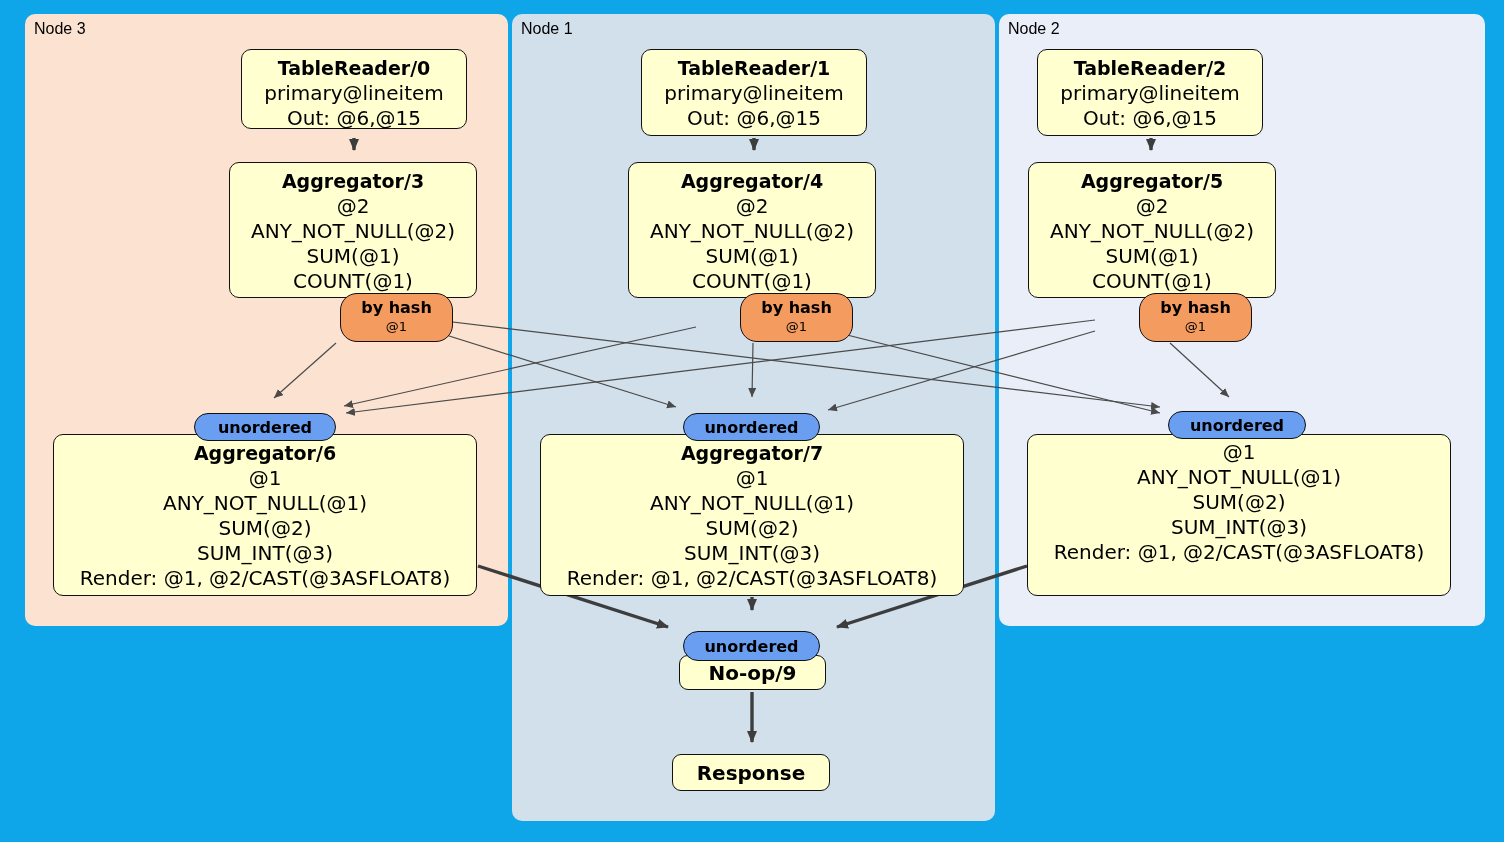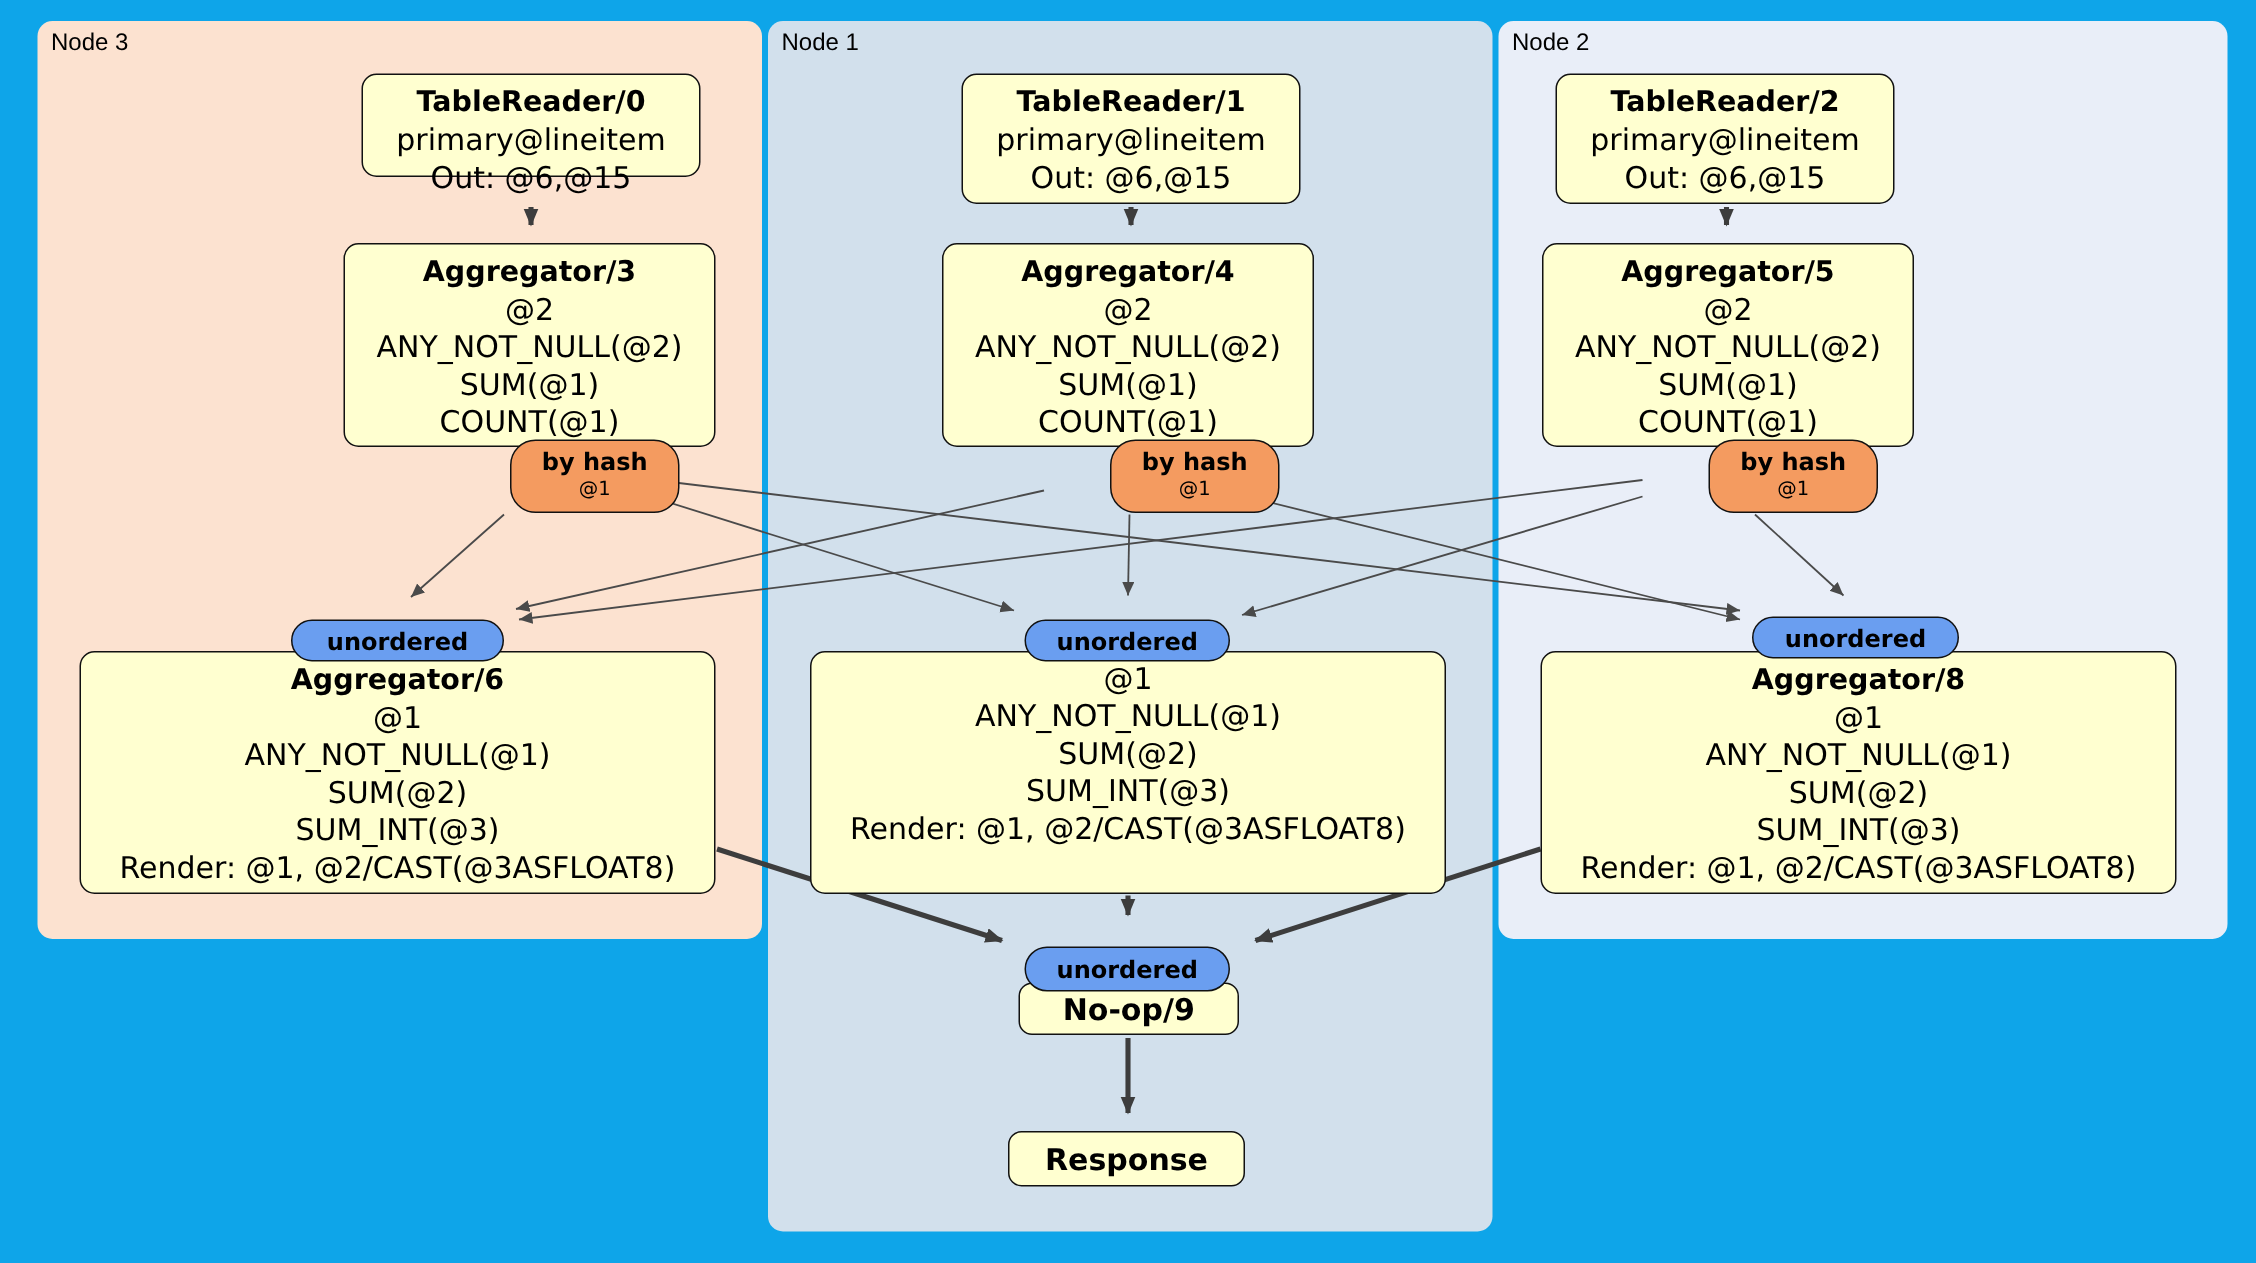--- a/index.html
+++ b/index.html
@@ -125,21 +125,21 @@
       <path d="M354,138 L354,150" marker-end="url(#ah-thick)"></path>
       <path d="M754,138 L754,150" marker-end="url(#ah-thick)"></path>
       <path d="M1151,138 L1151,150" marker-end="url(#ah-thick)"></path>
       <path d="M478,566 L668,627" marker-end="url(#ah-thick)"></path>
       <path d="M752,597 L752,610" marker-end="url(#ah-thick)"></path>
       <path d="M1027,566 L837,627" marker-end="url(#ah-thick)"></path>
       <path d="M752,692 L752,742" marker-end="url(#ah-thick)"></path>
     </g>
   </svg>
 
-  <div class="pbox" style="left:241px;top:49px;width:226px;height:69px">
+  <div class="pbox" style="left:241px;top:49px;width:226px;height:80px">
     <div class="ptitle">TableReader/0</div>
     <div class="pline">primary@lineitem</div>
     <div class="pline">Out: @6,@15</div>
   </div>
   <div class="pbox" style="left:229px;top:162px;width:248px;height:136px">
     <div class="ptitle">Aggregator/3</div>
     <div class="pline">@2</div>
     <div class="pline">ANY_NOT_NULL(@2)</div>
     <div class="pline">SUM(@1)</div>
     <div class="pline">COUNT(@1)</div>
@@ -173,20 +173,21 @@
     <div class="pline">COUNT(@1)</div>
   </div>
   <div class="router" style="left:697px;top:293px;width:113px;height:49px">
     <div class="router-label">by hash</div>
     <div class="router-detail">@1</div>
   </div>
   <div class="sync" style="left:683px;top:403px;width:137px;height:28px">
     <span>unordered</span>
   </div>
   <div class="pbox" style="left:540px;top:434px;width:424px;height:162px">
+    <div class="ptitle">Aggregator/7</div>
     <div class="pline">@1</div>
     <div class="pline">ANY_NOT_NULL(@1)</div>
     <div class="pline">SUM(@2)</div>
     <div class="pline">SUM_INT(@3)</div>
     <div class="pline">Render: @1, @2/CAST(@3ASFLOAT8)</div>
   </div>
   <div class="sync" style="left:683px;top:621px;width:137px;height:30px">
     <span>unordered</span>
   </div>
   <div class="pbox-small" style="left:679px;top:655px;width:147px;height:35px">
@@ -209,21 +210,20 @@
     <div class="pline">COUNT(@1)</div>
   </div>
   <div class="router" style="left:1096px;top:293px;width:113px;height:49px">
     <div class="router-label">by hash</div>
     <div class="router-detail">@1</div>
   </div>
   <div class="sync" style="left:1168px;top:401px;width:138px;height:28px">
     <span>unordered</span>
   </div>
   <div class="pbox" style="left:1027px;top:434px;width:424px;height:162px">
-    <div class="ptitle">Aggregator/8</div>
     <div class="pline">@1</div>
     <div class="pline">ANY_NOT_NULL(@1)</div>
     <div class="pline">SUM(@2)</div>
     <div class="pline">SUM_INT(@3)</div>
     <div class="pline">Render: @1, @2/CAST(@3ASFLOAT8)</div>
   </div>
 
 </div>
 
 </body></html>

